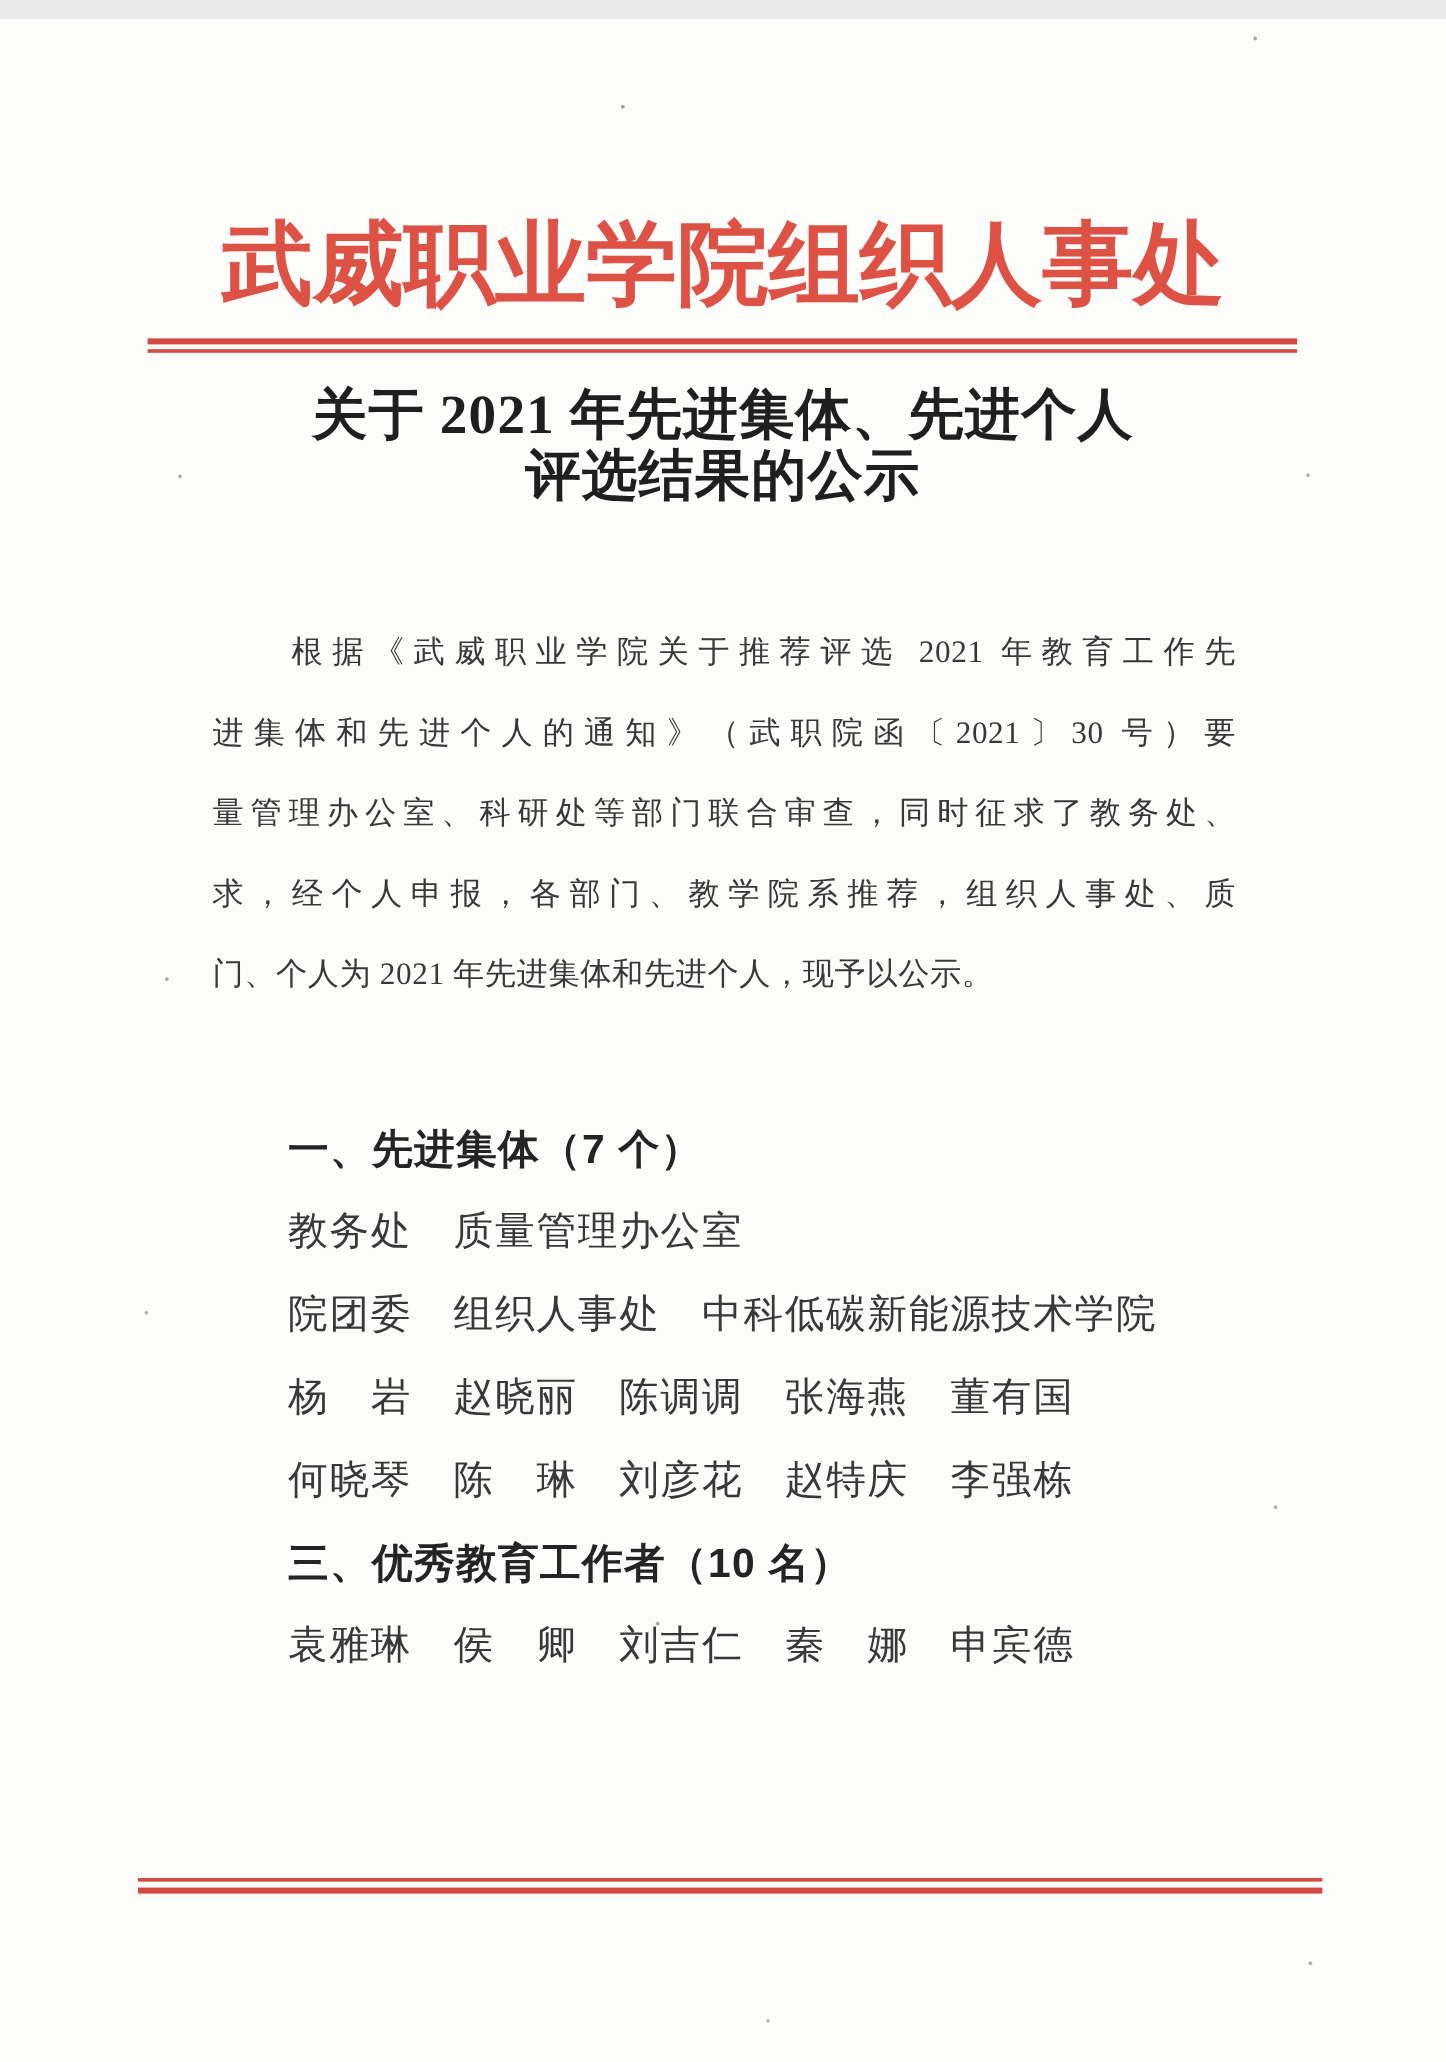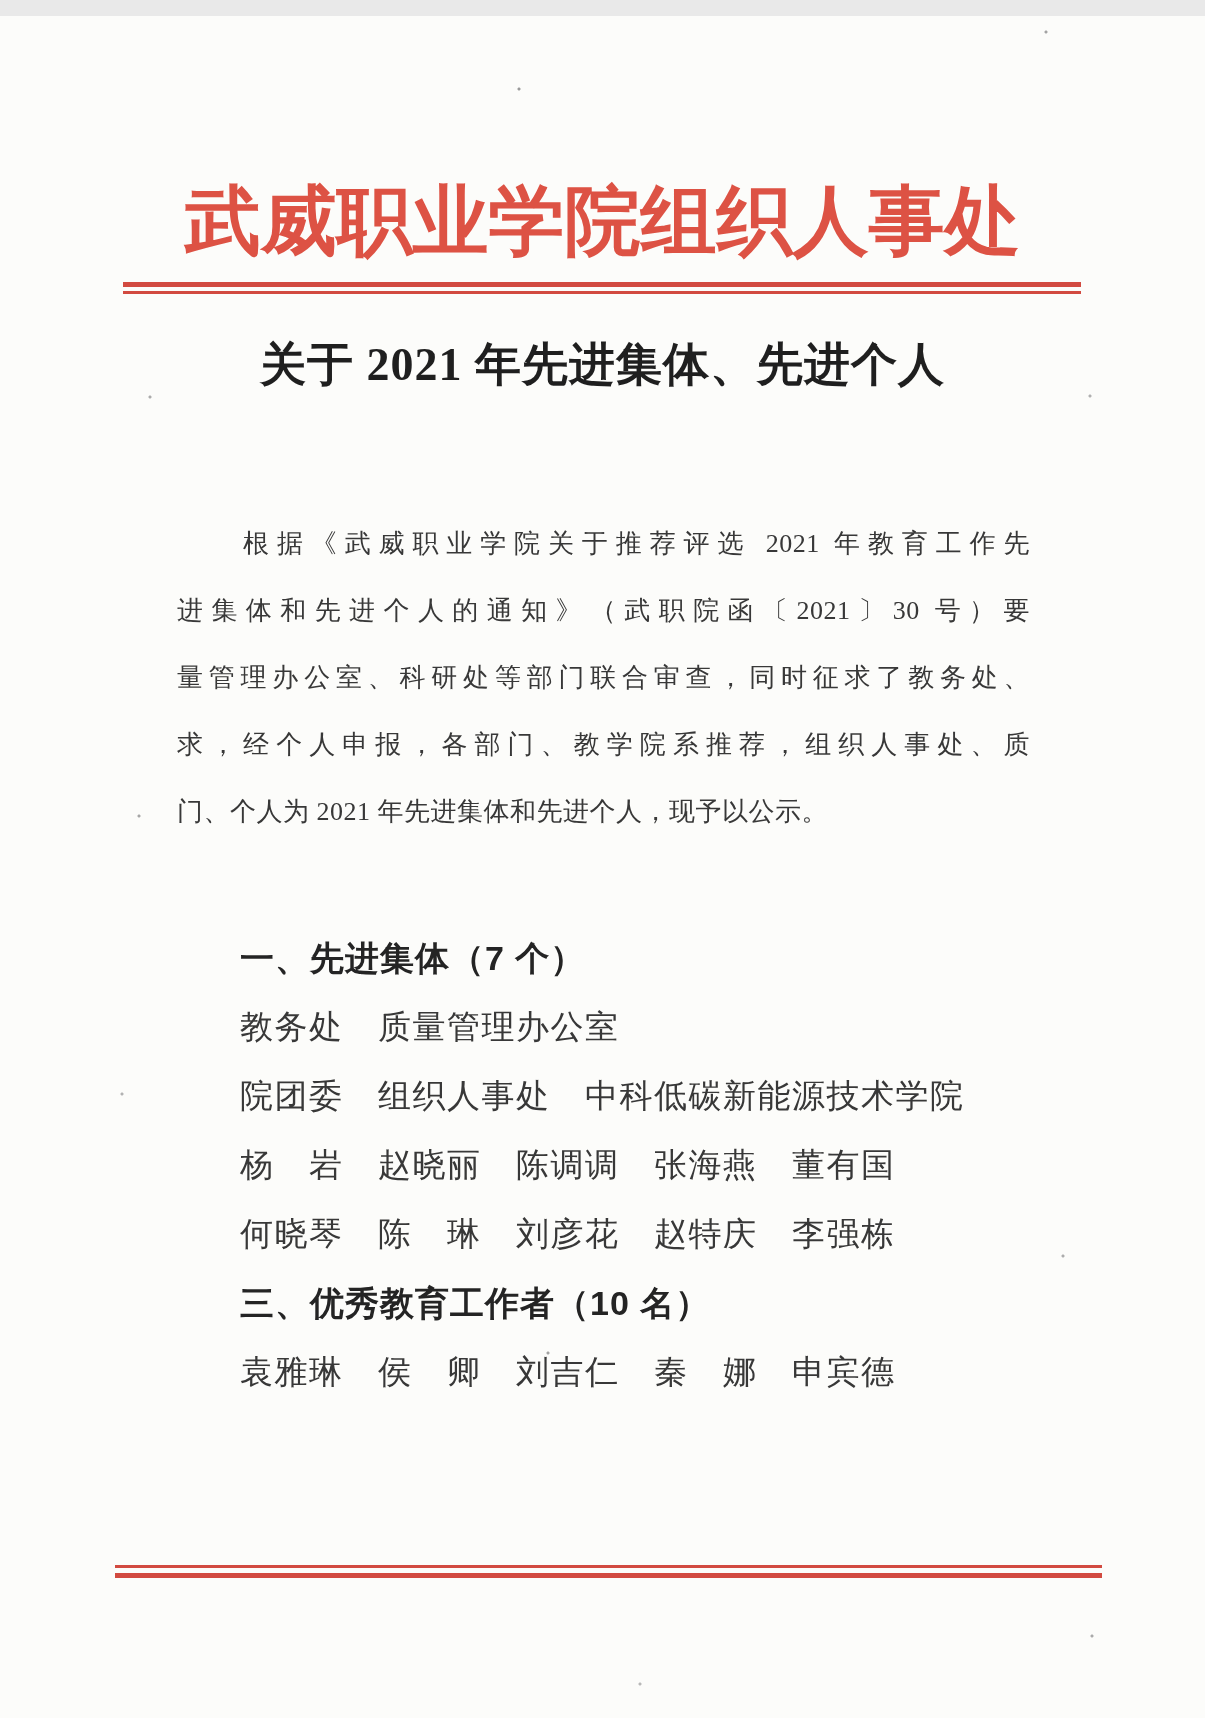--- a/index.html
+++ b/index.html
@@ -45,21 +45,21 @@
   .rule .bar { background: #d24a40; }
   .rule-top { top: 266px; left: 123px; width: 958px; }
   .rule-top .bar1 { height: 5px; margin-bottom: 4px; }
   .rule-top .bar2 { height: 3px; }
   .rule-bottom { top: 1549px; left: 115px; width: 987px; }
   .rule-bottom .bar1 { height: 3px; margin-bottom: 5px; }
   .rule-bottom .bar2 { height: 5px; }
 
   .doc-title {
     position: absolute;
-    top: 323px; left: 0; right: 0;
+    top: 304px; left: 0; right: 0;
     text-align: center;
     font-size: 46px;
     line-height: 51px;
     font-weight: 700;
     color: #1f1f1f;
     letter-spacing: 1px;
   }
 
   .body-block {
     position: absolute;
@@ -105,20 +105,21 @@
 
   <div class="masthead">武威职业学院组织人事处</div>
 
   <div class="rule rule-top">
     <div class="bar bar1"></div>
     <div class="bar bar2"></div>
   </div>
 
   <div class="doc-title">
     <div>关于 2021 年先进集体、先进个人</div>
+    <div>评选结果的公示</div>
   </div>
 
   <div class="body-block">
     <div class="bl j indent">根据《武威职业学院关于推荐评选 2021 年教育工作先</div>
     <div class="bl j">进集体和先进个人的通知》（武职院函〔2021〕30 号）要</div>
     <div class="bl j">量管理办公室、科研处等部门联合审查，同时征求了教务处、</div>
     <div class="bl j">求，经个人申报，各部门、教学院系推荐，组织人事处、质</div>
     <div class="bl">门、个人为 2021 年先进集体和先进个人，现予以公示。</div>
   </div>
 

